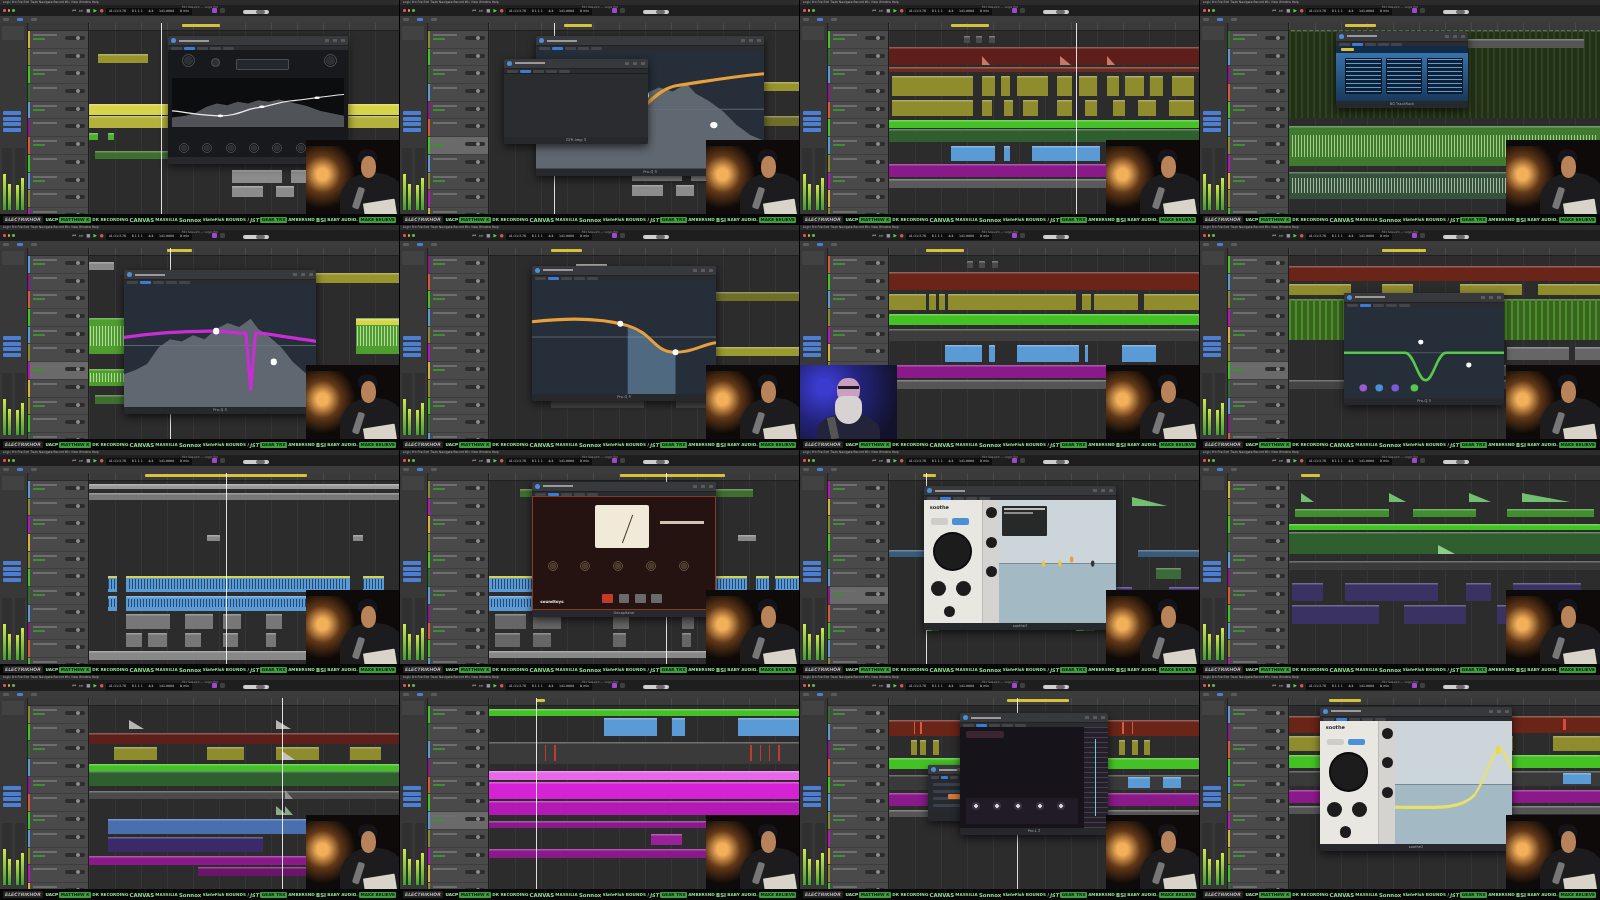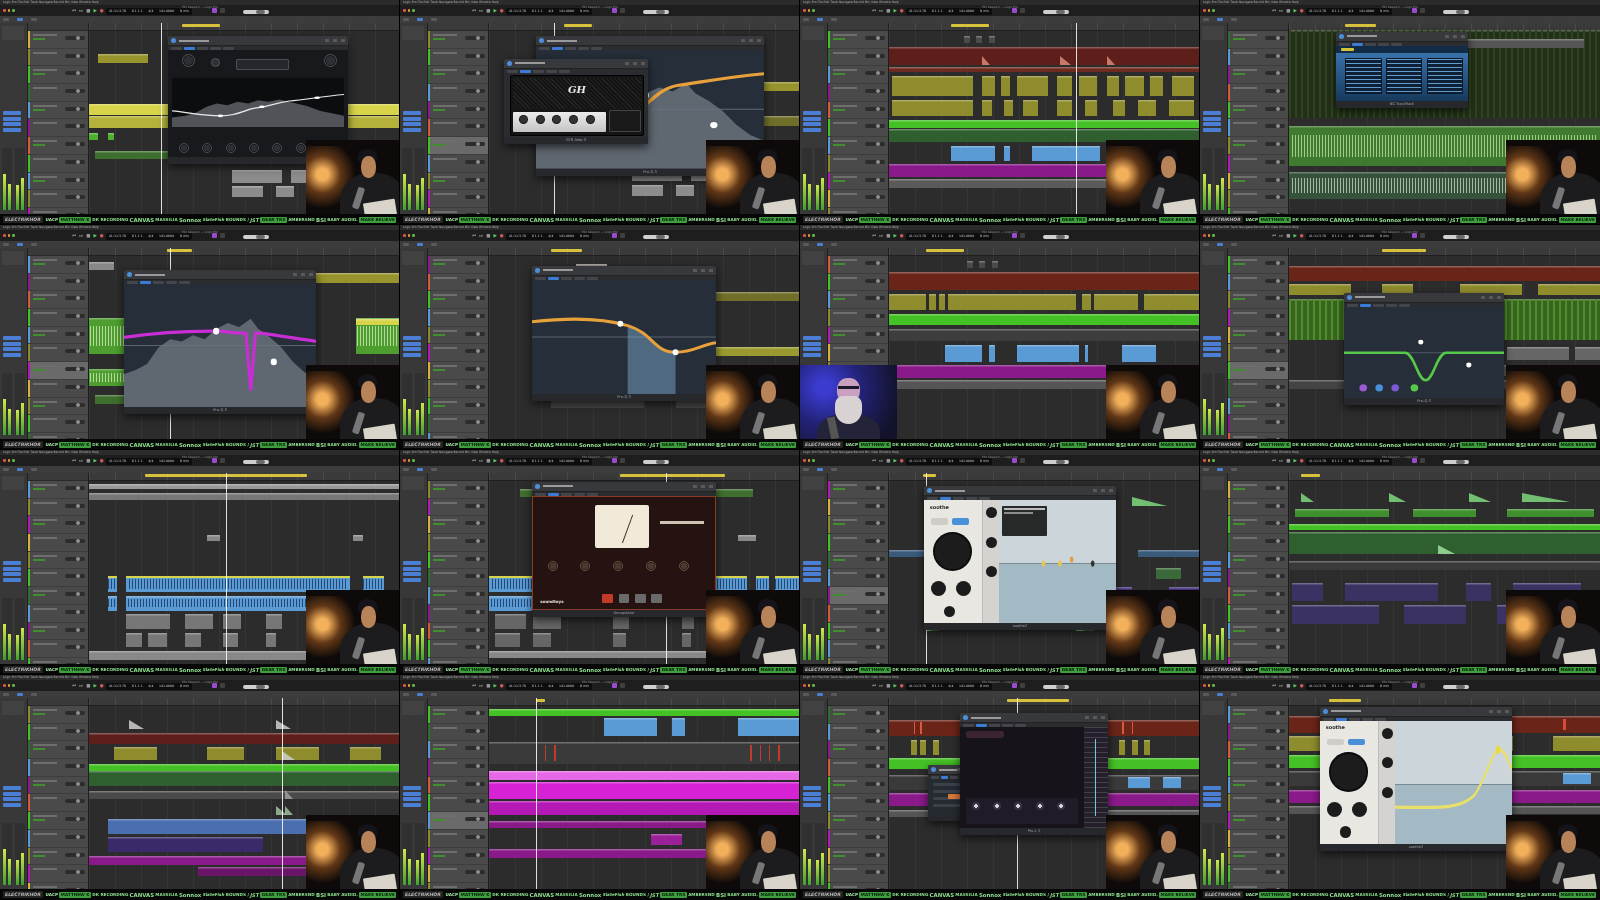--- a/index.html
+++ b/index.html
@@ -563,35 +563,20 @@
             <i></i>
           </div>
         </div>
         <div class="ptabs">
           <i></i>
           <i class="on"></i>
           <i></i>
           <i></i>
           <i></i>
         </div>
-        <div class="pbody" style="background: rgb(43, 44, 48);">
-          <div style="position: absolute; left: 4%; top: 4%; width: 92%; height: 92%; border-radius: 2px; border: 1px solid rgb(0, 0, 0); background: rgb(21, 21, 21); overflow: hidden;">
-            <div style="position: absolute; left: 2%; top: 4%; width: 96%; height: 52%; border-radius: 2px; background: repeating-linear-gradient(45deg, rgb(36, 36, 36) 0px, rgb(36, 36, 36) 1px, rgb(20, 20, 20) 1px, rgb(20, 20, 20) 3px);">
-              <div style="position: absolute; left: 0px; top: 18%; width: 100%; text-align: center; color: rgb(232, 232, 232); font-style: italic; font-weight: bold; font-size: 10px; font-family: &quot;DejaVu Serif&quot;, serif;">GH</div>
-            </div>
-            <div style="position: absolute; left: 2%; bottom: 6%; width: 70%; height: 34%; border-radius: 1px; background: linear-gradient(rgb(236, 236, 236), rgb(196, 196, 196));">
-              <div style="position: absolute; left: 6%; top: 18%; width: 9px; height: 9px; border-radius: 50%; background: radial-gradient(circle, rgb(51, 51, 51) 55%, rgb(17, 17, 17) 60%);"></div>
-              <div style="position: absolute; left: 24%; top: 18%; width: 9px; height: 9px; border-radius: 50%; background: radial-gradient(circle, rgb(51, 51, 51) 55%, rgb(17, 17, 17) 60%);"></div>
-              <div style="position: absolute; left: 42%; top: 18%; width: 9px; height: 9px; border-radius: 50%; background: radial-gradient(circle, rgb(51, 51, 51) 55%, rgb(17, 17, 17) 60%);"></div>
-              <div style="position: absolute; left: 60%; top: 18%; width: 9px; height: 9px; border-radius: 50%; background: radial-gradient(circle, rgb(51, 51, 51) 55%, rgb(17, 17, 17) 60%);"></div>
-              <div style="position: absolute; left: 78%; top: 18%; width: 9px; height: 9px; border-radius: 50%; background: radial-gradient(circle, rgb(51, 51, 51) 55%, rgb(17, 17, 17) 60%);"></div>
-            </div>
-            <div style="position: absolute; right: 2%; bottom: 6%; width: 22%; height: 34%; background: rgb(26, 26, 26); border-radius: 1px; border: 1px solid rgb(68, 68, 68);"></div>
-          </div>
-        </div>
         <div class="pfoot">GTR Amp 3</div>
       </div>
       <div class="webcam" style="right: 0px; bottom: 11px; width: 94px; height: 74px;">
         <div class="wc-glow"></div>
         <div class="wc-body"></div>
         <div class="wc-cap"></div>
         <div class="wc-face"></div>
         <div class="wc-mic"></div>
         <div class="wc-paper"></div>
       </div>

